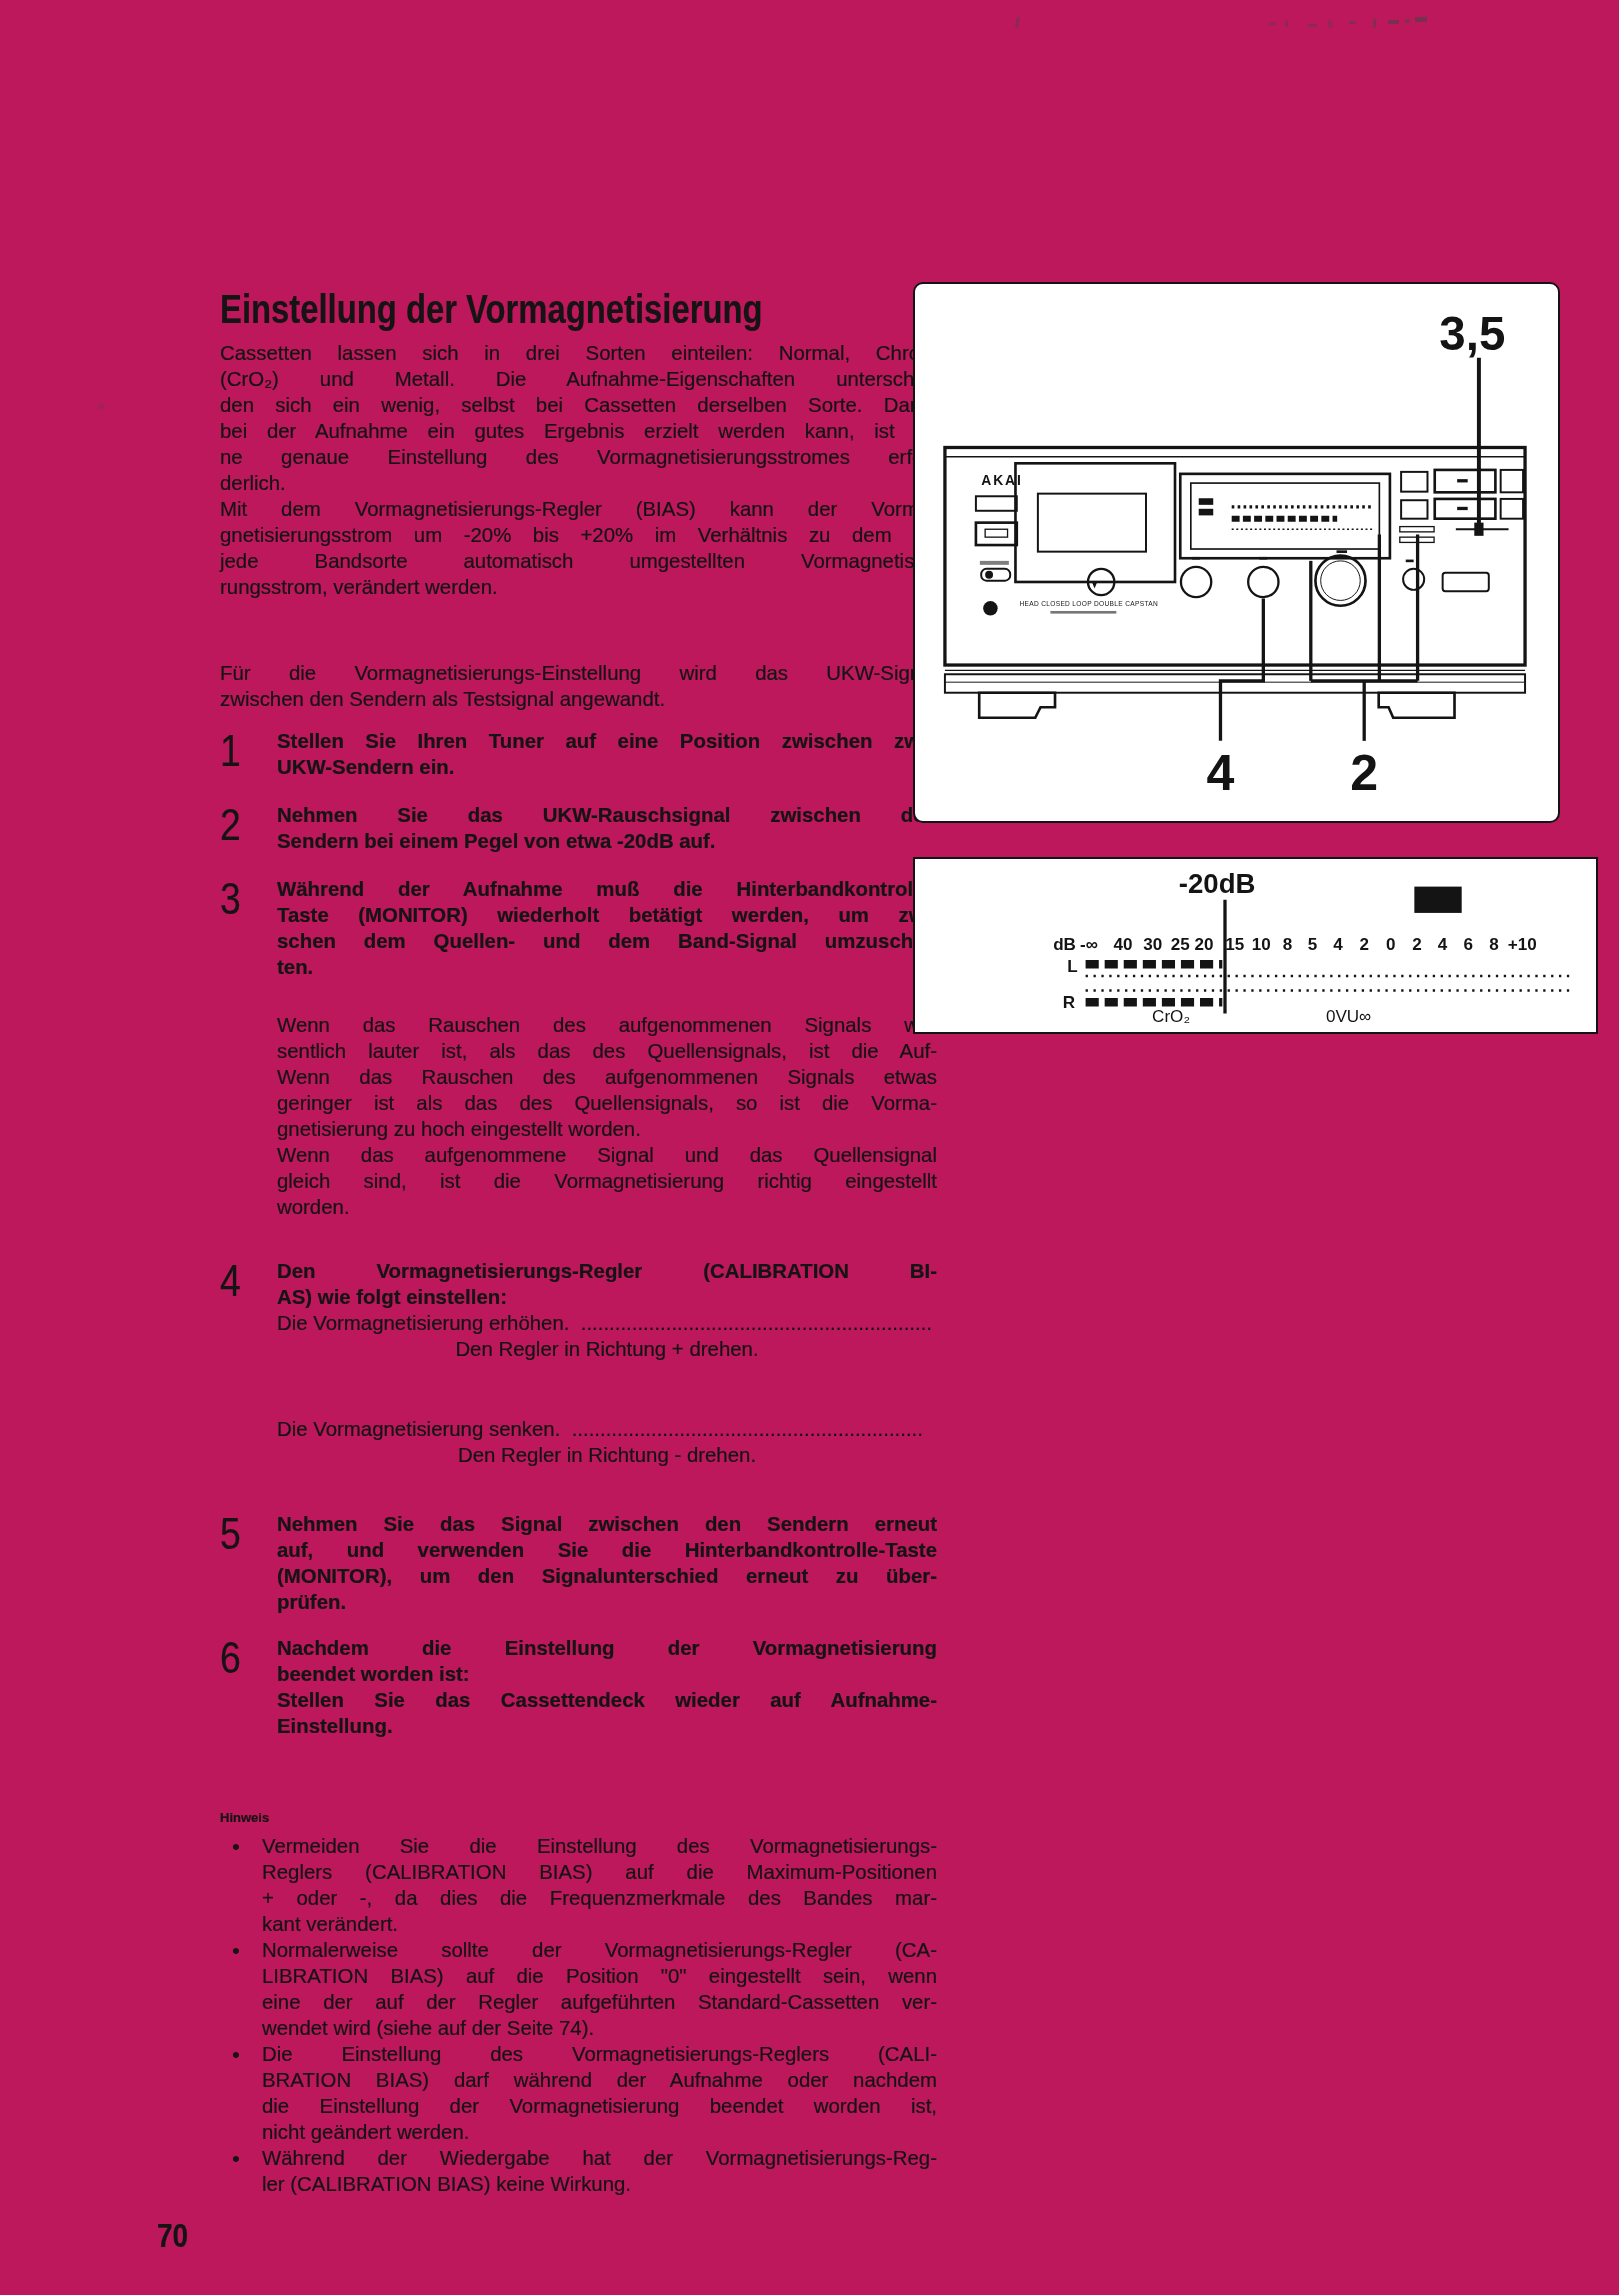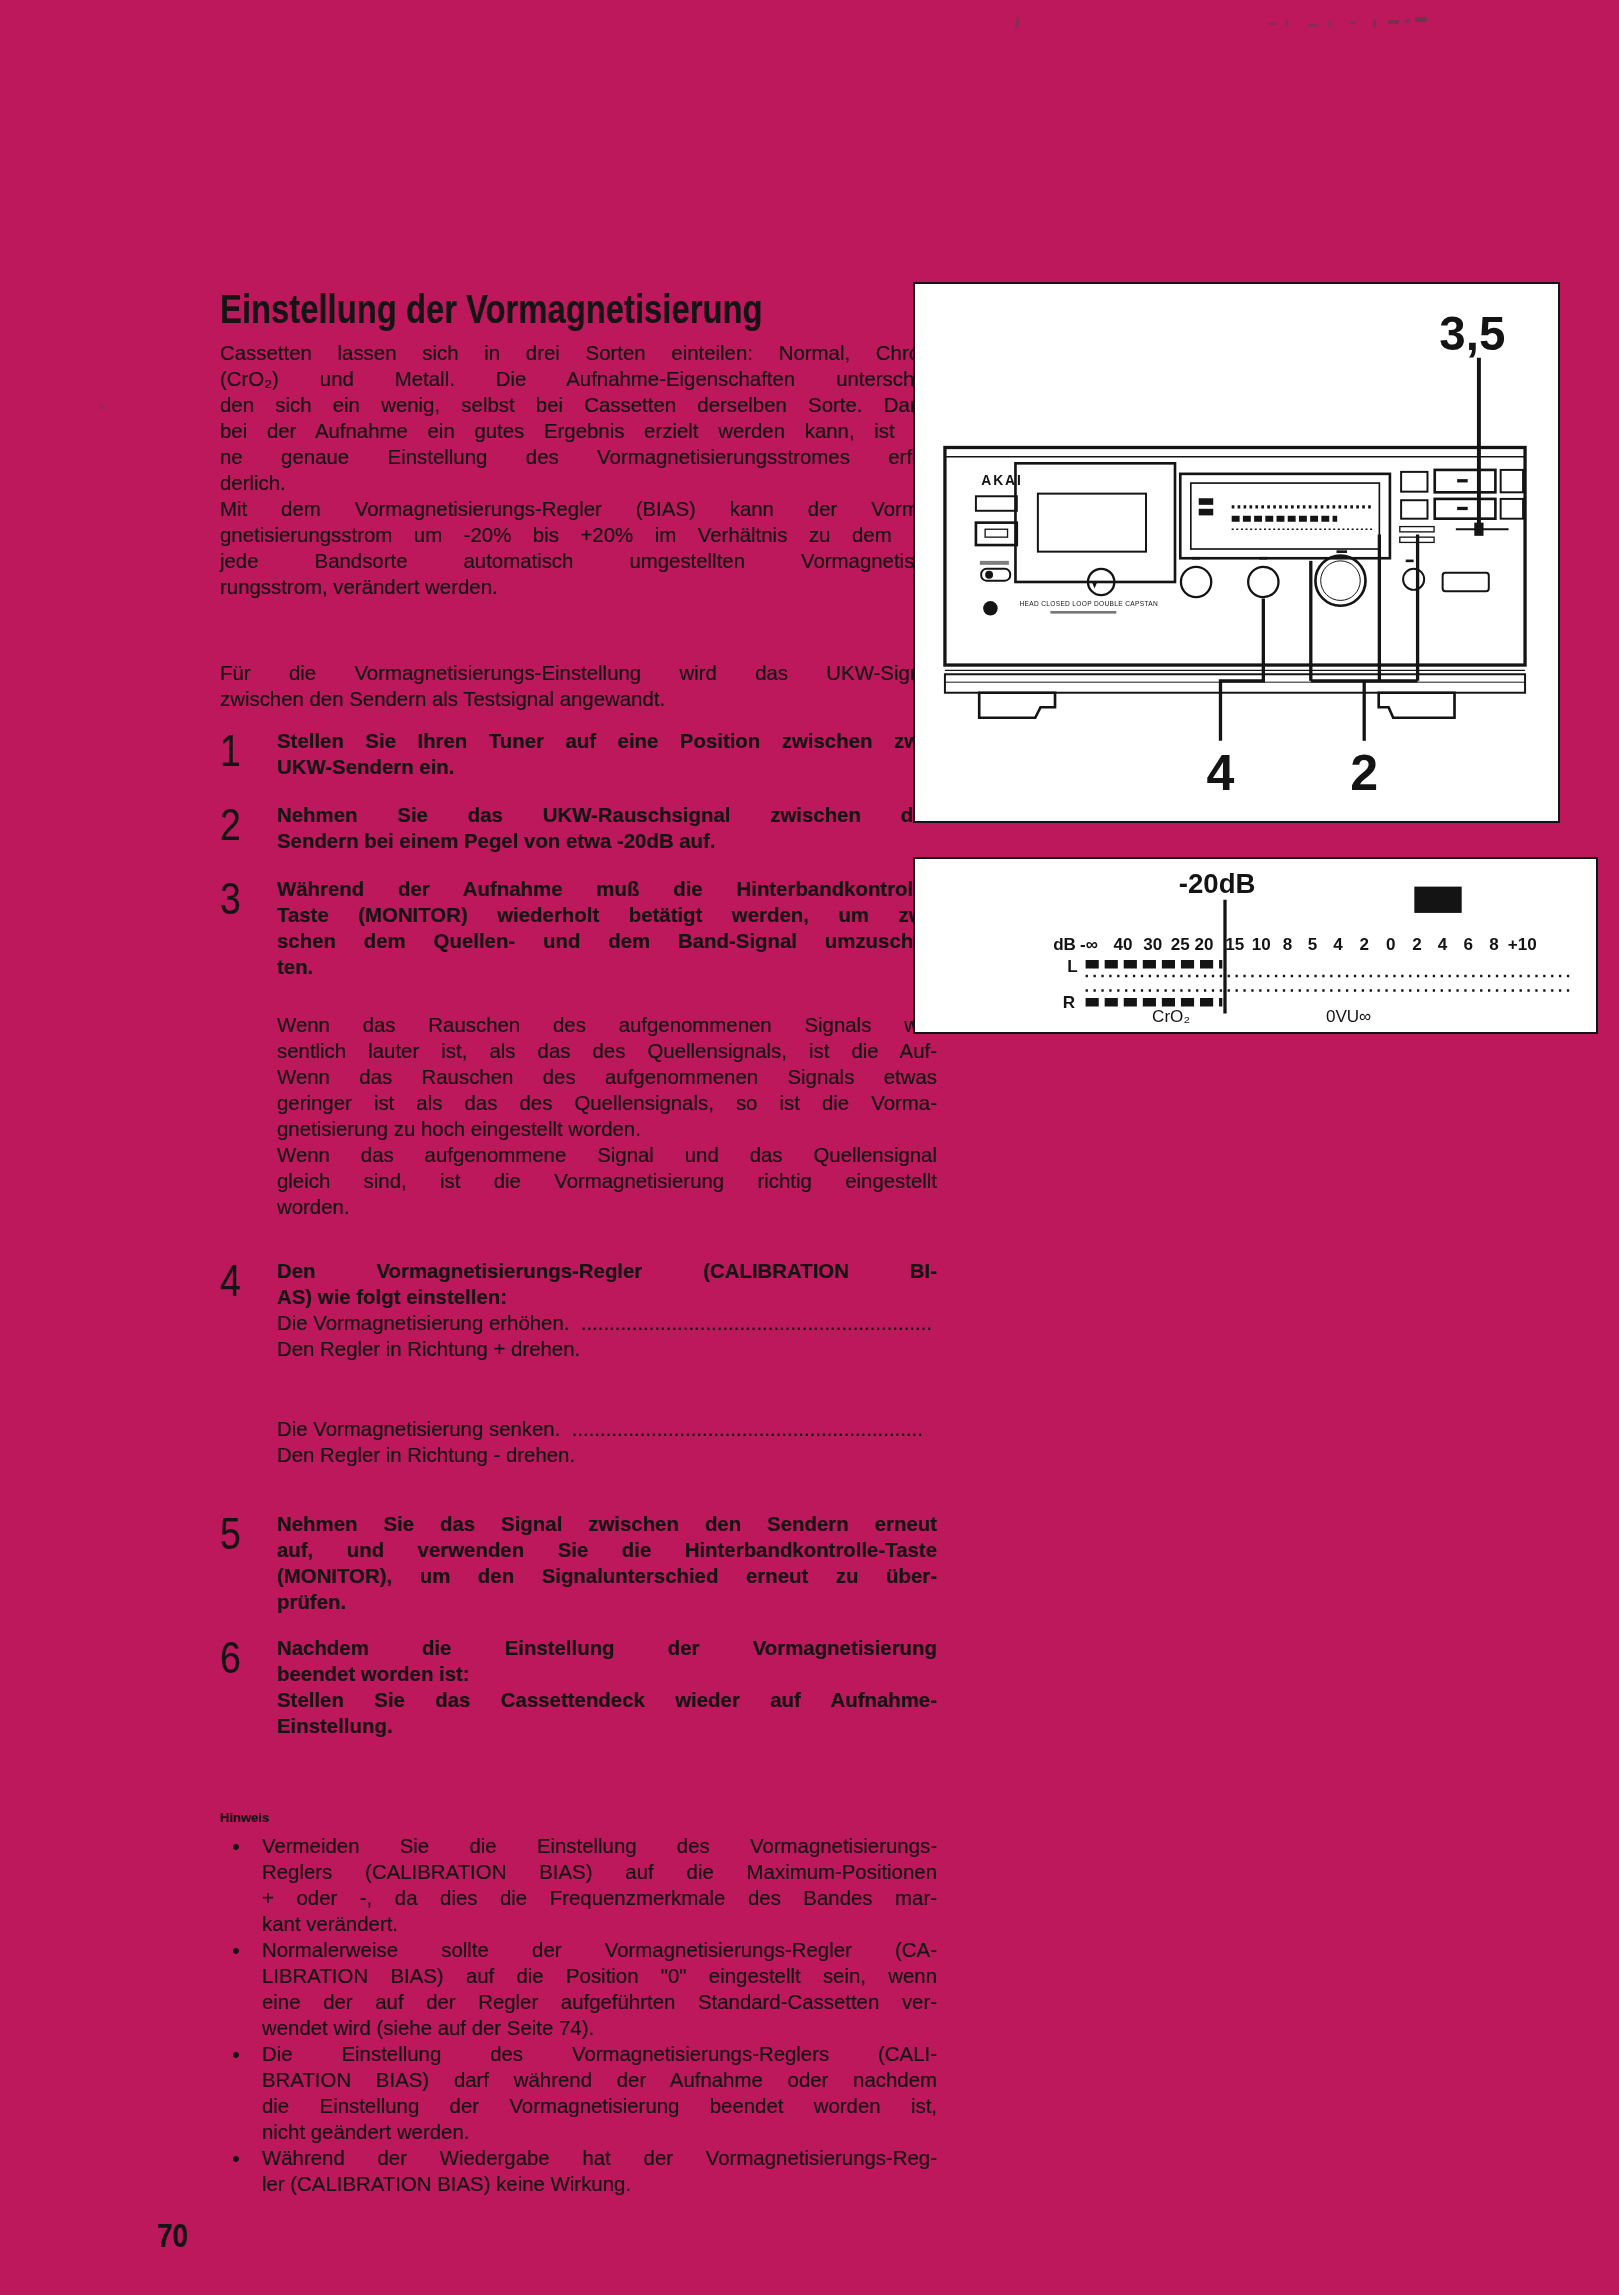--- a/index.html
+++ b/index.html
@@ -11,34 +11,34 @@
   .abs{position:absolute;}
   .scan{-webkit-text-stroke:0.2px;}
   
   #title{
     left:220px;top:289px;font-size:40px;font-weight:700;line-height:41px;
     transform:scaleX(.82);transform-origin:0 0;white-space:pre;letter-spacing:0;
   }
   .block{position:absolute;}
   .line{font-size:20.4px;line-height:26px;height:26px;white-space:pre;}
   .line.j{white-space:normal;text-align:justify;text-align-last:justify;}
-  .line.r{text-align:left;white-space:pre;}
+  .line.r{text-align:center;white-space:pre;}
   .line.b{font-weight:700;}
   .gap{width:100%;}
   .stepnum{
     position:absolute;left:0;top:-4px;font-size:44px;font-weight:400;line-height:53px;
     transform:scaleX(.85);transform-origin:0 0;
   }
   .steplines{margin-left:57px;width:660px;}
   .noteh{font-size:13px;font-weight:700;line-height:26px;}
   .bullet-item{position:relative;padding-left:30px;width:675px;}
   .bullet-dot{position:absolute;left:0;top:0.7px;font-size:22.4px;line-height:26px;}
   
   .figbox{position:absolute;border:2.6px solid #141414;background:#fff;}
-  #fig-deck{left:913px;top:282px;width:643px;height:537px;}
+  #fig-deck{left:913px;top:282px;width:643px;height:537px;border-radius:10px;}
   #fig-meter{left:913px;top:857px;width:643px;height:173px;padding-left:38px;}
   svg{display:block;}
   .ink{stroke:#141414;fill:none;}
   .inkf{fill:#141414;stroke:none;}
   text{fill:#141414;font-family:"Liberation Sans","DejaVu Sans",sans-serif;}
   
   #pagenum{
     left:157px;top:2217px;font-size:33px;font-weight:700;
     transform:scaleX(.85);transform-origin:0 0;
   }

